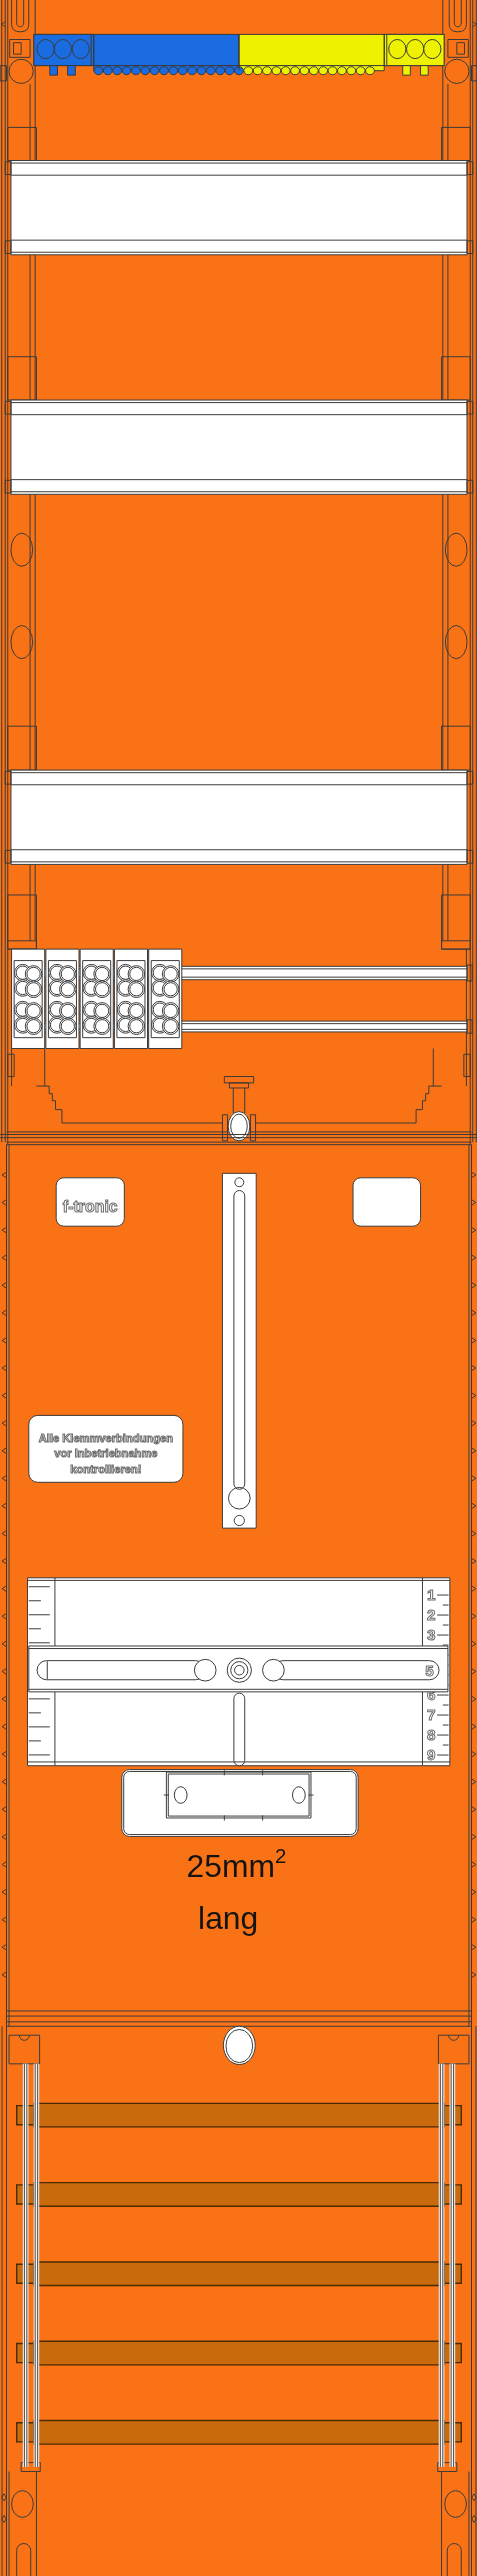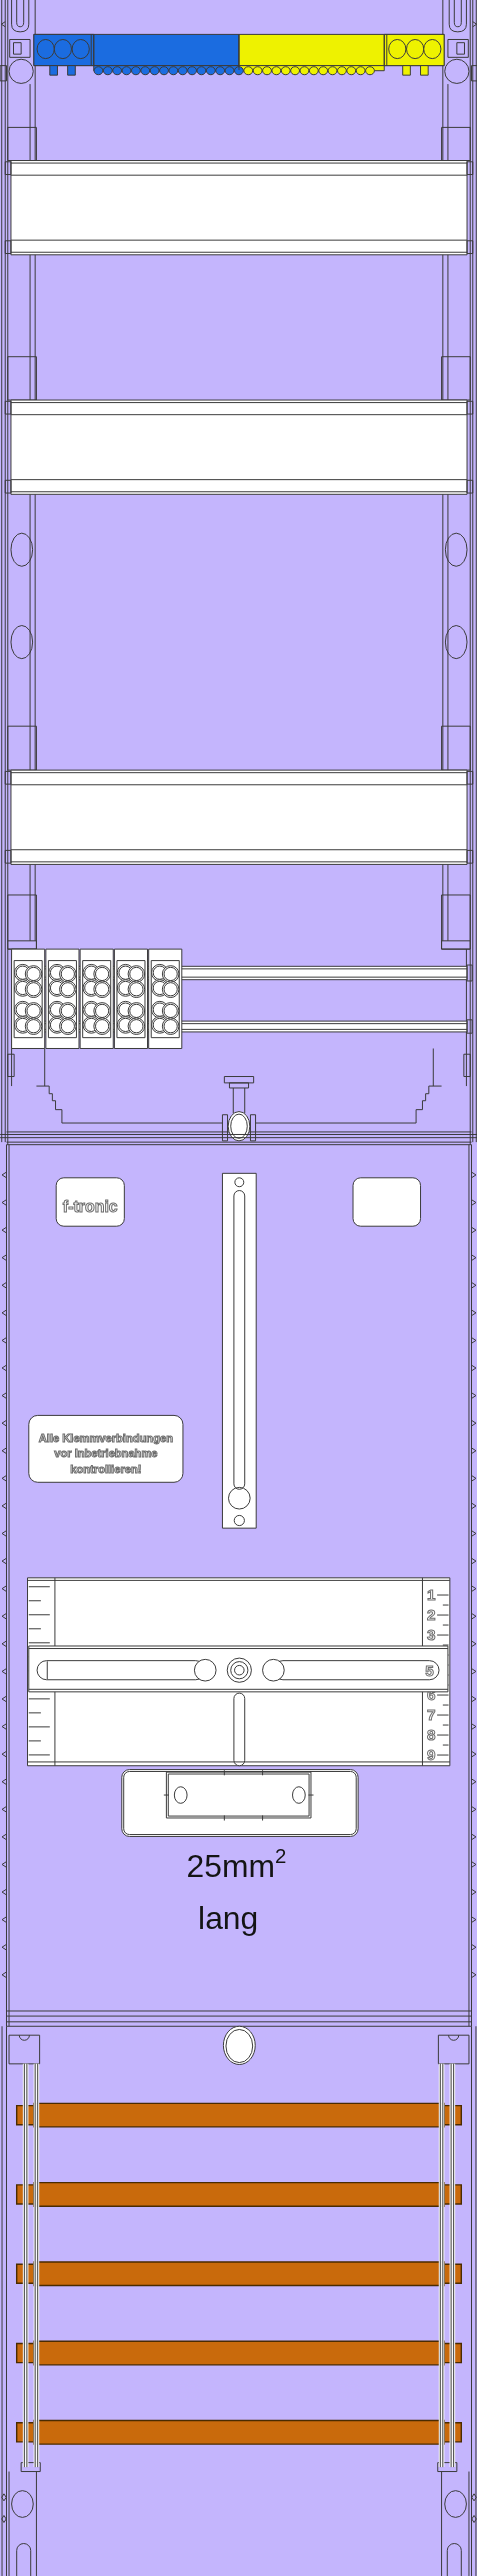--- a/index.html
+++ b/index.html
@@ -1,16 +1,16 @@
 <!DOCTYPE html>
 <html style="--line: #3a3a3a; --blue: #1b6ce0; --yellow: #eef200; --busbar: #c96a0c; --busbar-edge: #4a2b00; --text: #141414; --hollow: #6d6d6d;font-size:10.2px"><head>
 <meta charset="utf-8">
 <style>
   html,body{margin:0;padding:0;background:#fff;}
-  .stage{position:relative;width:478px;height:2576px;background:#c4b5fd;overflow:hidden;}
+  .stage{position:relative;width:478px;height:2576px;background:#f97316;overflow:hidden;}
   svg{display:block;}
   svg *{vector-effect:non-scaling-stroke;}
   .ln{stroke:var(--line);stroke-width:1;fill:none;}
   .wf{stroke:var(--line);stroke-width:1;fill:#ffffff;}
   .blue{stroke:var(--line);stroke-width:1;fill:var(--blue);}
   .yellow{stroke:var(--line);stroke-width:1;fill:var(--yellow);}
   .bus{stroke:var(--busbar-edge);stroke-width:1.4;fill:var(--busbar);}
   .busov-w{stroke:#ffffff;stroke-width:3;fill:none;}
   text{font-family:"Liberation Sans","DejaVu Sans",sans-serif;}
   .hollow{fill:#fdfdfd;stroke:var(--hollow);stroke-width:1;font-weight:700;}

